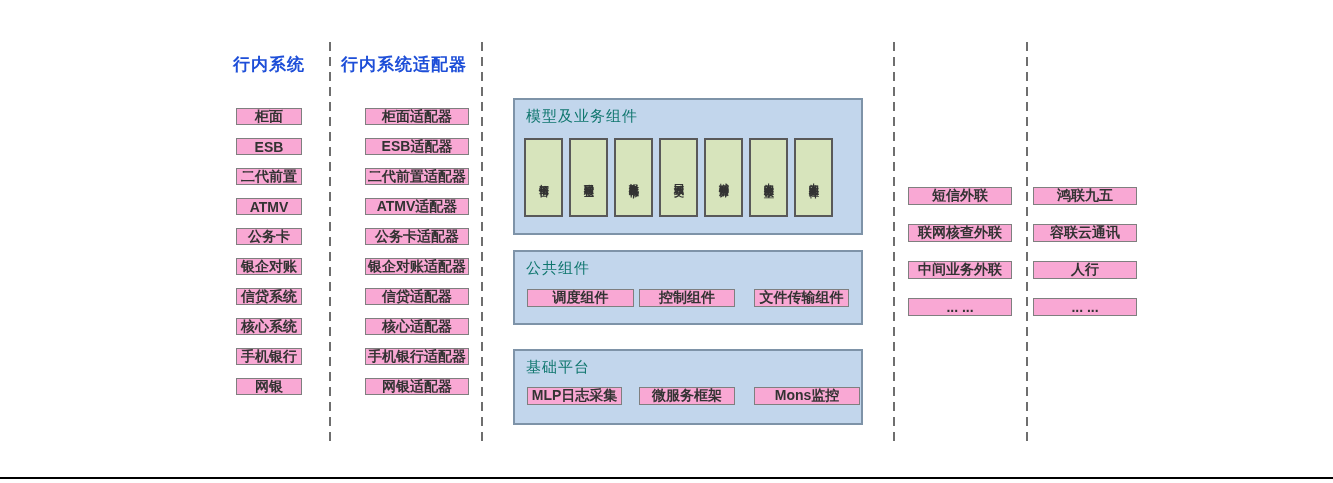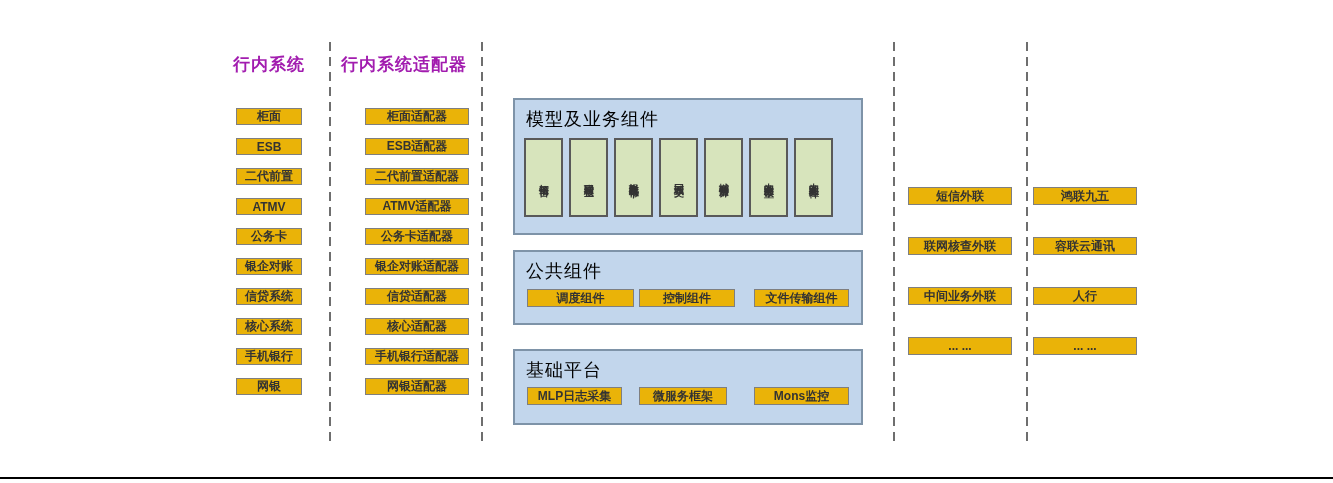--- a/index.html
+++ b/index.html
@@ -6,36 +6,36 @@
   .canvas{
     position:relative;width:1333px;height:483px;background:#ffffff;
     overflow:hidden;font-family:"Liberation Sans",sans-serif;color:#333;
   }
   .divider{
     position:absolute;top:42px;height:402px;width:2px;
     background:repeating-linear-gradient(to bottom,#6e6e6e 0 9px,transparent 9px 15px);
   }
   .col-title{
     position:absolute;top:53px;font-size:17px;font-weight:bold;
-    text-align:center;color:#a21caf;letter-spacing:1px;white-space:nowrap;
+    text-align:center;color:#1d4ed8;letter-spacing:1px;white-space:nowrap;
   }
   .vstack{position:absolute;display:flex;flex-direction:column;gap:13px;}
-  .vstack-wide{position:absolute;display:flex;flex-direction:column;gap:32px;}
+  .vstack-wide{position:absolute;display:flex;flex-direction:column;gap:19px;}
   .gbox{
-    box-sizing:border-box;height:17px;background:#eab308;border:1px solid #7f7f7f;
+    box-sizing:border-box;height:17px;background:#f9a8d4;border:1px solid #7f7f7f;
     display:flex;align-items:center;justify-content:center;
-    font-size:12px;font-weight:bold;color:#333;white-space:nowrap;
+    font-size:14px;font-weight:bold;color:#333;white-space:nowrap;
   }
   .gbox18{height:18px;}
   .w66{width:66px;}
   .w104{width:104px;}
   .bluebox{
     position:absolute;box-sizing:border-box;background:#c2d6ec;border:2px solid #7e93a8;
   }
-  .bluelabel{position:absolute;left:11px;top:7px;font-size:18px;color:#000000;letter-spacing:1px;}
+  .bluelabel{position:absolute;left:11px;top:7px;font-size:15px;color:#0f766e;letter-spacing:1px;}
   .vrow{position:absolute;left:9px;top:38px;display:flex;gap:6px;}
   .vbox{
     box-sizing:border-box;width:39px;height:79px;background:#d7e4bc;border:2px solid #595959;
     display:flex;align-items:center;justify-content:center;
     writing-mode:vertical-rl;text-orientation:upright;
     font-size:10px;font-weight:bold;color:#333;letter-spacing:1px;line-height:1;
   }
   .abs{position:absolute;}
   .bottom-rule{position:absolute;left:0;top:477px;width:1333px;height:2px;background:#000;}
 </style>
@@ -94,22 +94,22 @@
   <div class="bluebox" style="left:513px;top:250px;width:350px;height:75px">
     <div class="bluelabel">公共组件</div>
     <div class="gbox gbox18 abs" style="left:12px;top:37px;width:107px">调度组件</div>
     <div class="gbox gbox18 abs" style="left:124px;top:37px;width:96px">控制组件</div>
     <div class="gbox gbox18 abs" style="left:239px;top:37px;width:95px">文件传输组件</div>
   </div>
 
   <div class="bluebox" style="left:513px;top:349px;width:350px;height:76px">
     <div class="bluelabel">基础平台</div>
     <div class="gbox gbox18 abs" style="left:12px;top:36px;width:95px">MLP日志采集</div>
-    <div class="gbox gbox18 abs" style="left:124px;top:36px;width:88px">微服务框架</div>
-    <div class="gbox gbox18 abs" style="left:239px;top:36px;width:95px">Mons监控</div>
+    <div class="gbox gbox18 abs" style="left:124px;top:36px;width:96px">微服务框架</div>
+    <div class="gbox gbox18 abs" style="left:239px;top:36px;width:106px">Mons监控</div>
   </div>
 
   <div class="vstack-wide" style="left:908px;top:187px">
     <div class="gbox gbox18 w104">短信外联</div>
     <div class="gbox gbox18 w104">联网核查外联</div>
     <div class="gbox gbox18 w104">中间业务外联</div>
     <div class="gbox gbox18 w104">... ...</div>
   </div>
 
   <div class="vstack-wide" style="left:1033px;top:187px">

